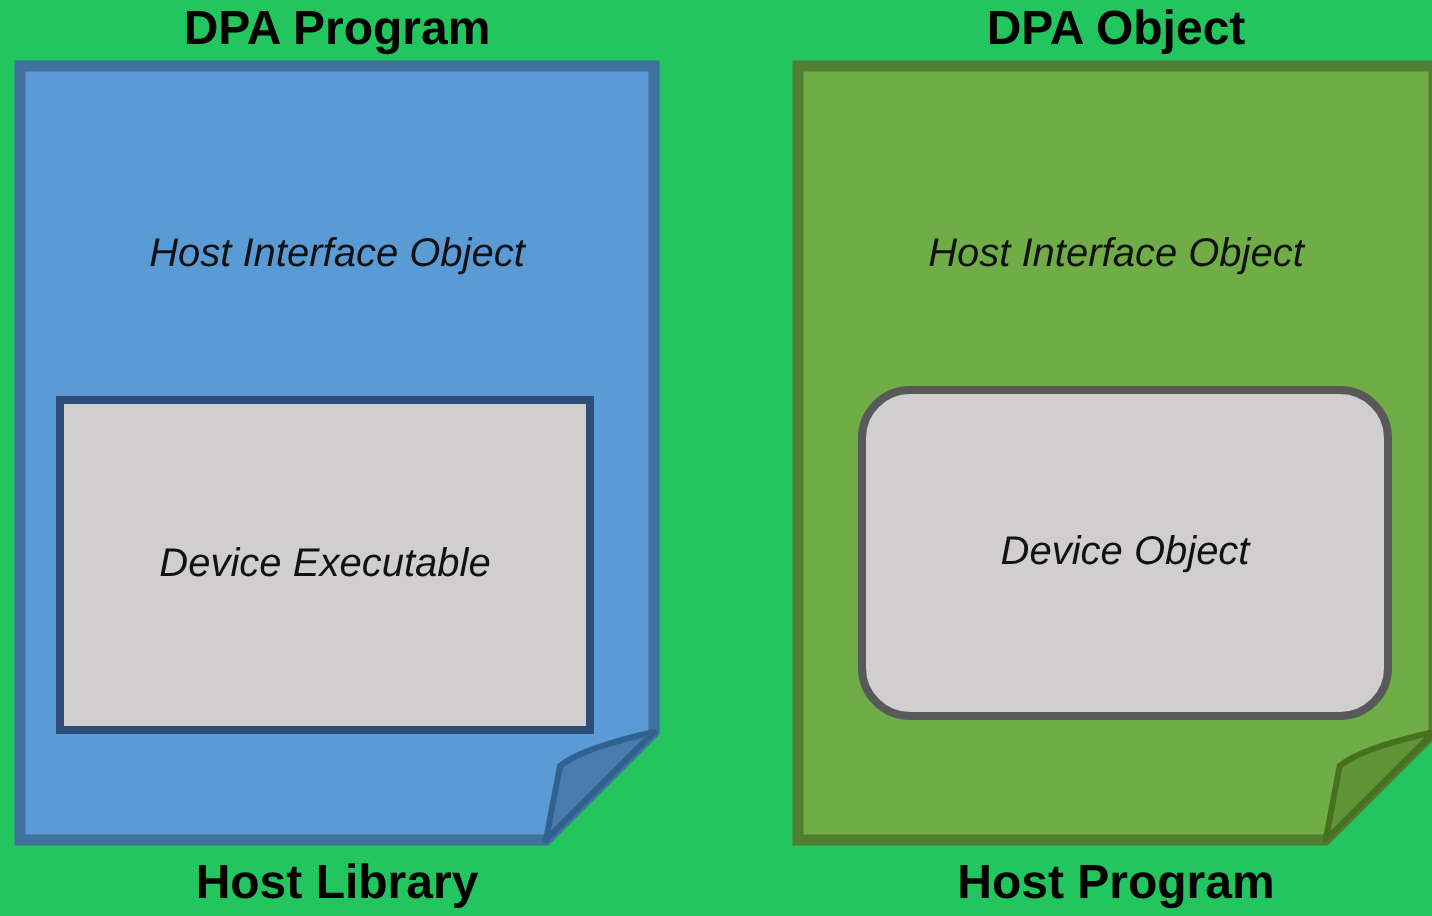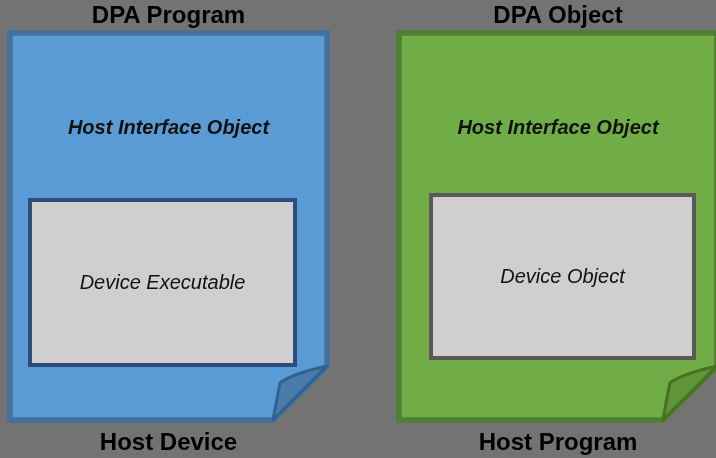--- a/index.html
+++ b/index.html
@@ -5,21 +5,21 @@
   html, body {
     margin: 0;
     padding: 0;
     background: #ffffff;
     font-family: "Liberation Sans", sans-serif;
   }
   .canvas {
     position: relative;
     width: 716px;
     height: 458px;
-    background: #737373;
+    background: #22c55e;
     overflow: hidden;
   }
   .page-title {
     position: absolute;
     height: 30px;
     line-height: 30px;
     text-align: center;
     font-size: 24px;
     font-weight: bold;
     color: #000000;
@@ -42,21 +42,20 @@
   }
   .outer-label {
     position: absolute;
     top: 86px;
     left: 0;
     right: 0;
     text-align: center;
     font-style: italic;
     font-size: 20px;
     color: #111111;
-    font-weight: bold;
   }
   .inner-box {
     position: absolute;
     box-sizing: border-box;
     border: 4px solid;
     display: flex;
     align-items: center;
     justify-content: center;
     font-style: italic;
     font-size: 20px;
@@ -83,21 +82,21 @@
       <span>Device Executable</span>
     </div>
   </div>
 
   <div class="page right-col">
     <svg class="page-shape" width="324" height="393" viewBox="0 0 323 393" preserveAspectRatio="none">
       <path d="M3 3 L320 3 L320 336 L266 390 L3 390 Z" stroke-width="5.5" stroke-linejoin="miter" fill="#70AD47" stroke="#507E32"></path>
       <path d="M320 336 Q284 344 273 353 L266 390 Z" stroke-width="3" stroke-linejoin="round" fill="#5E9539" stroke="#47711F"></path>
     </svg>
     <div class="outer-label">Host Interface Object</div>
-    <div class="inner-box pos-right" style="background: rgb(208, 206, 206); border-color: rgb(89, 89, 89);">
+    <div class="inner-box pos-right" style="background: rgb(208, 206, 206); border-color: rgb(89, 89, 89); border-radius: 26px;">
       <span>Device Object</span>
     </div>
   </div>
 
-  <div class="page-title bottom-title left-col">Host Device</div>
+  <div class="page-title bottom-title left-col">Host Library</div>
   <div class="page-title bottom-title right-col">Host Program</div>
 
 </div>
 
 </body></html>

